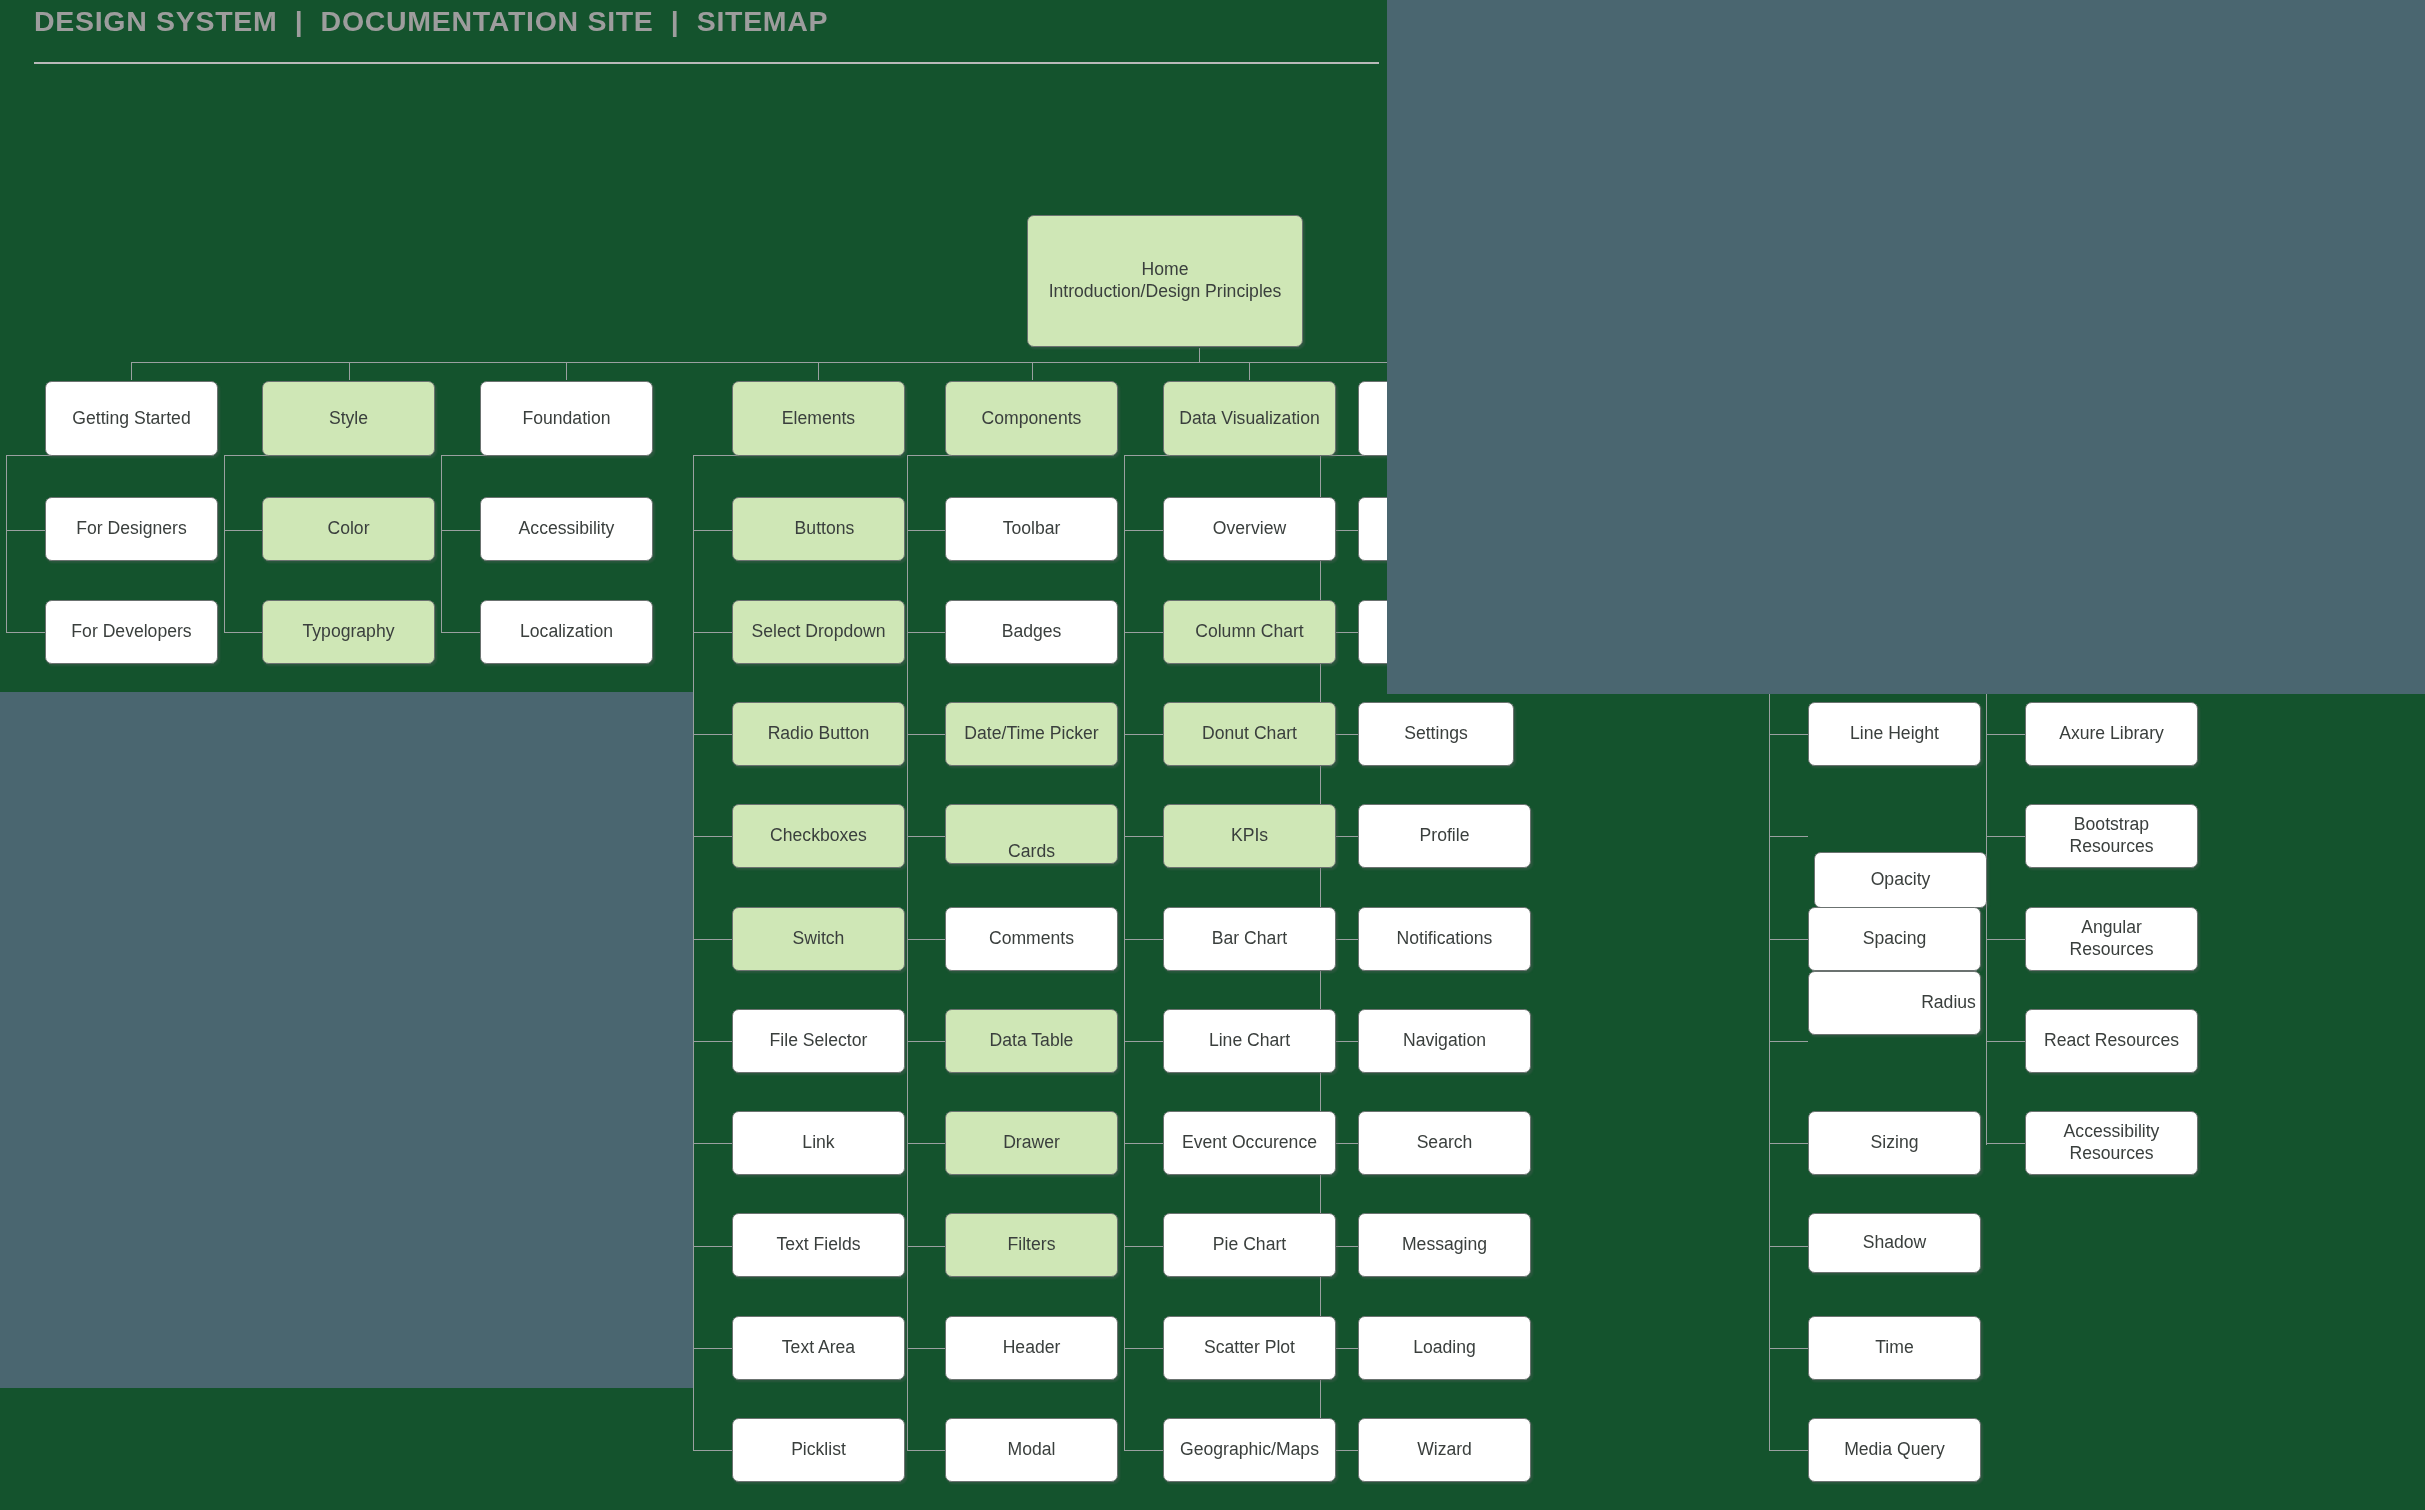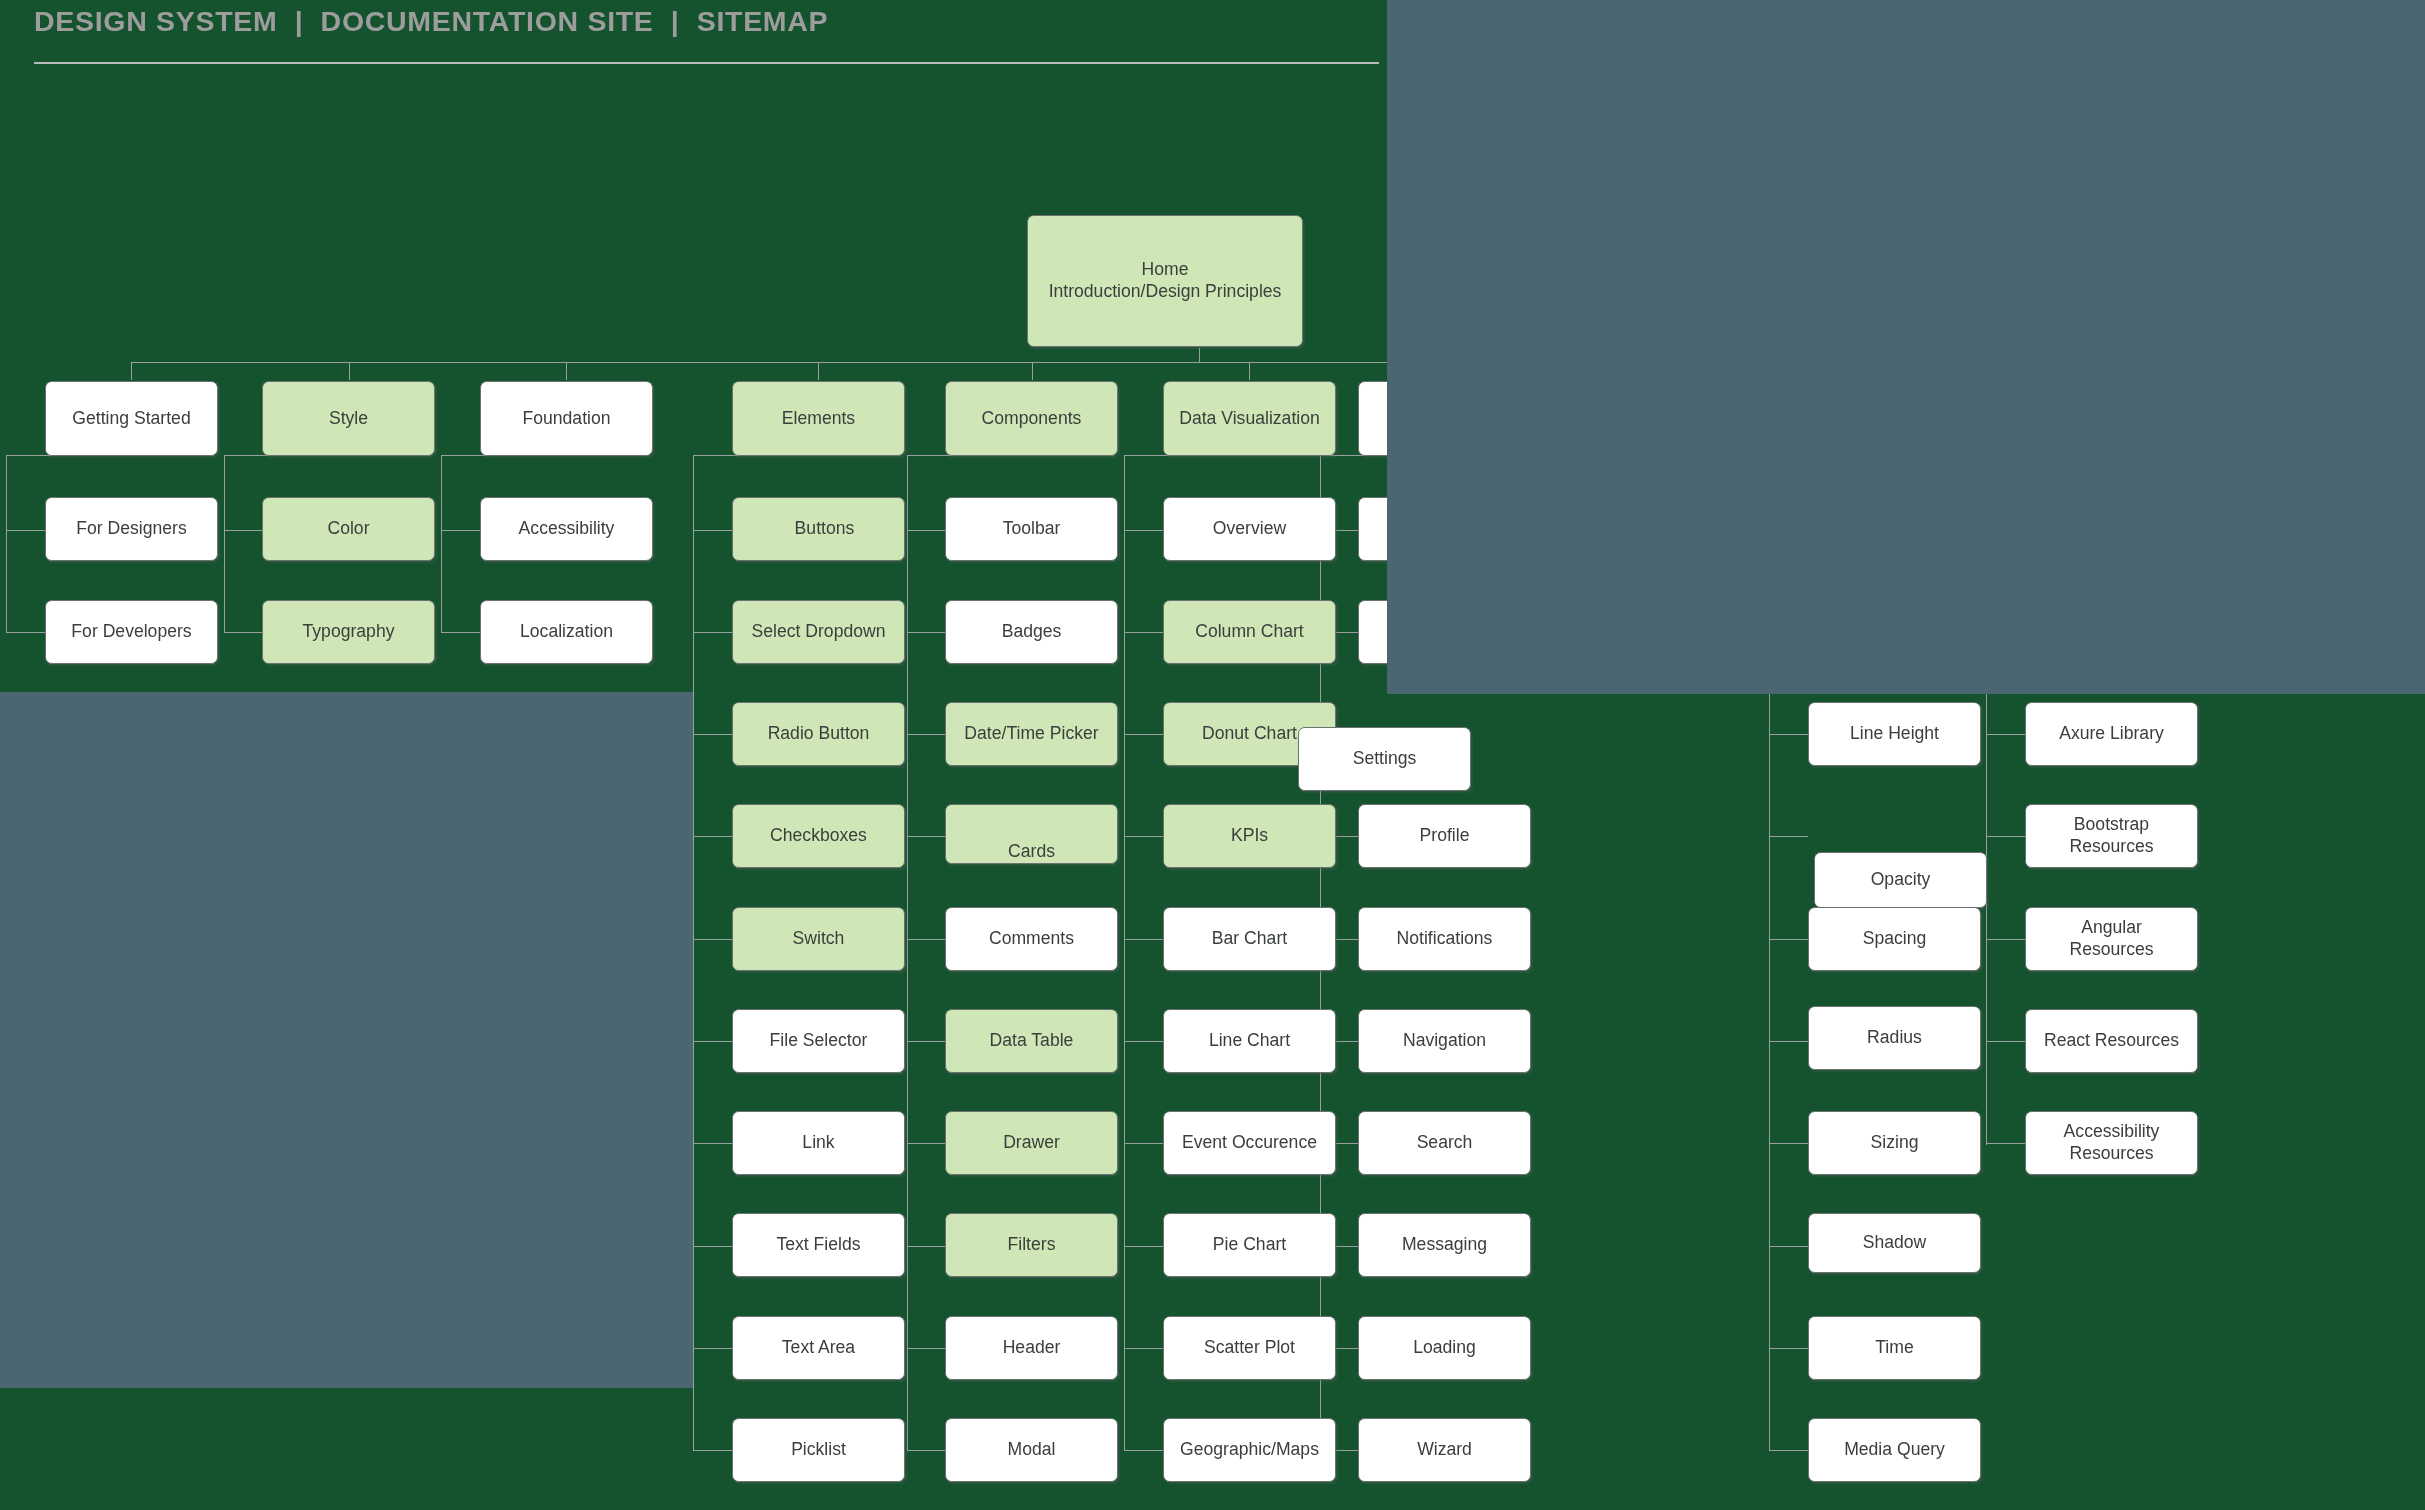--- a/index.html
+++ b/index.html
@@ -300,21 +300,21 @@
       </div>
       <div class="node" style="left: 1358px; top: 381px; width: 173px; height: 75px;">
         <span class="label"></span>
       </div>
       <div class="node" style="left: 1358px; top: 497px; width: 173px; height: 64px;">
         <span class="label"></span>
       </div>
       <div class="node" style="left: 1358px; top: 600px; width: 173px; height: 64px;">
         <span class="label"></span>
       </div>
-      <div class="node" style="left: 1298px; top: 702px; width: 173px; height: 64px; margin-top: 25px;">
+      <div class="node" style="left: 1358px; top: 702px; width: 156px; height: 64px;">
         <span class="label">Settings</span>
       </div>
       <div class="node" style="left: 1358px; top: 804px; width: 173px; height: 64px;">
         <span class="label">Profile</span>
       </div>
       <div class="node" style="left: 1358px; top: 907px; width: 173px; height: 64px;">
         <span class="label">Notifications</span>
       </div>
       <div class="node" style="left: 1358px; top: 1009px; width: 173px; height: 64px;">
         <span class="label">Navigation</span>
@@ -339,21 +339,21 @@
       </div>
       <div class="node" style="left: 1808px; top: 702px; width: 173px; height: 64px;">
         <span class="label">Line Height</span>
       </div>
       <div class="node" style="left: 1808px; top: 852px; width: 173px; height: 56px; margin-left: 6px;">
         <span class="label">Opacity</span>
       </div>
       <div class="node" style="left: 1808px; top: 907px; width: 173px; height: 64px;">
         <span class="label">Spacing</span>
       </div>
-      <div class="node" style="left: 1808px; top: 1006px; width: 173px; height: 64px;">
+      <div class="node" style="left: 1808px; top: 971px; width: 173px; height: 64px; justify-content: flex-end;">
         <span class="label">Radius</span>
       </div>
       <div class="node" style="left: 1808px; top: 1111px; width: 173px; height: 64px;">
         <span class="label">Sizing</span>
       </div>
       <div class="node" style="left: 1808px; top: 1213px; width: 173px; height: 60px;">
         <span class="label">Shadow</span>
       </div>
       <div class="node" style="left: 1808px; top: 1316px; width: 173px; height: 64px;">
         <span class="label">Time</span>

